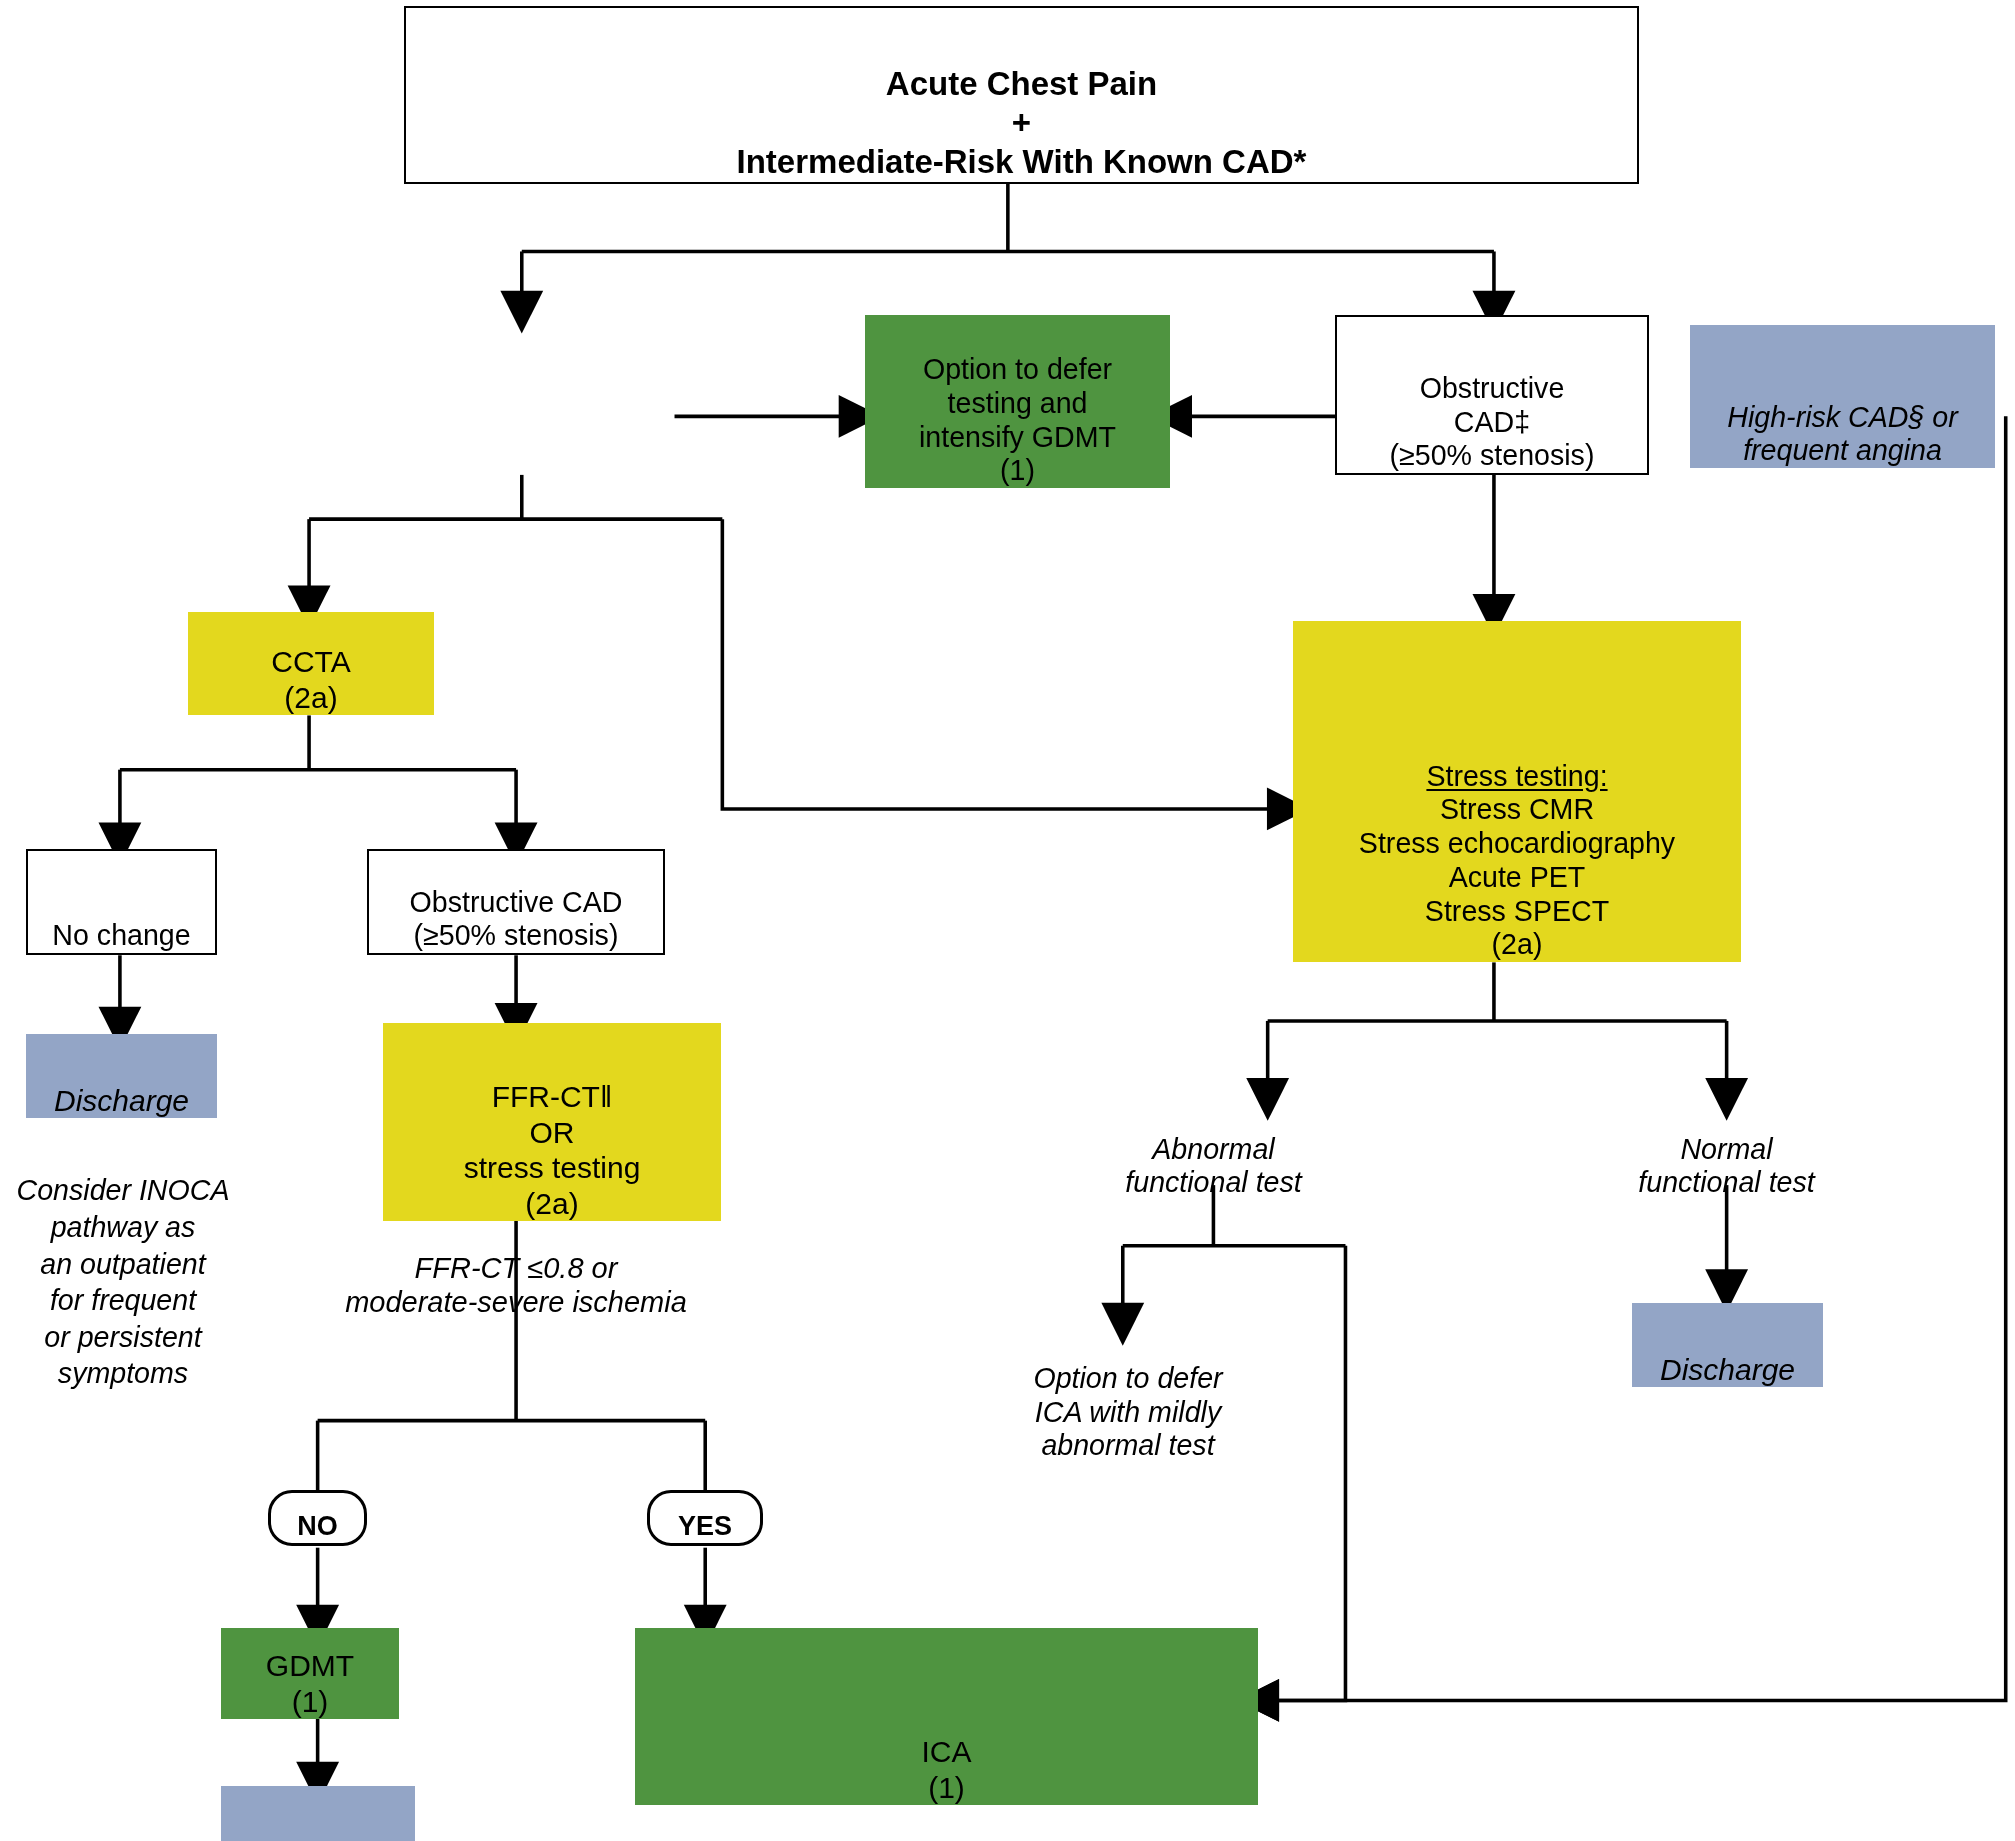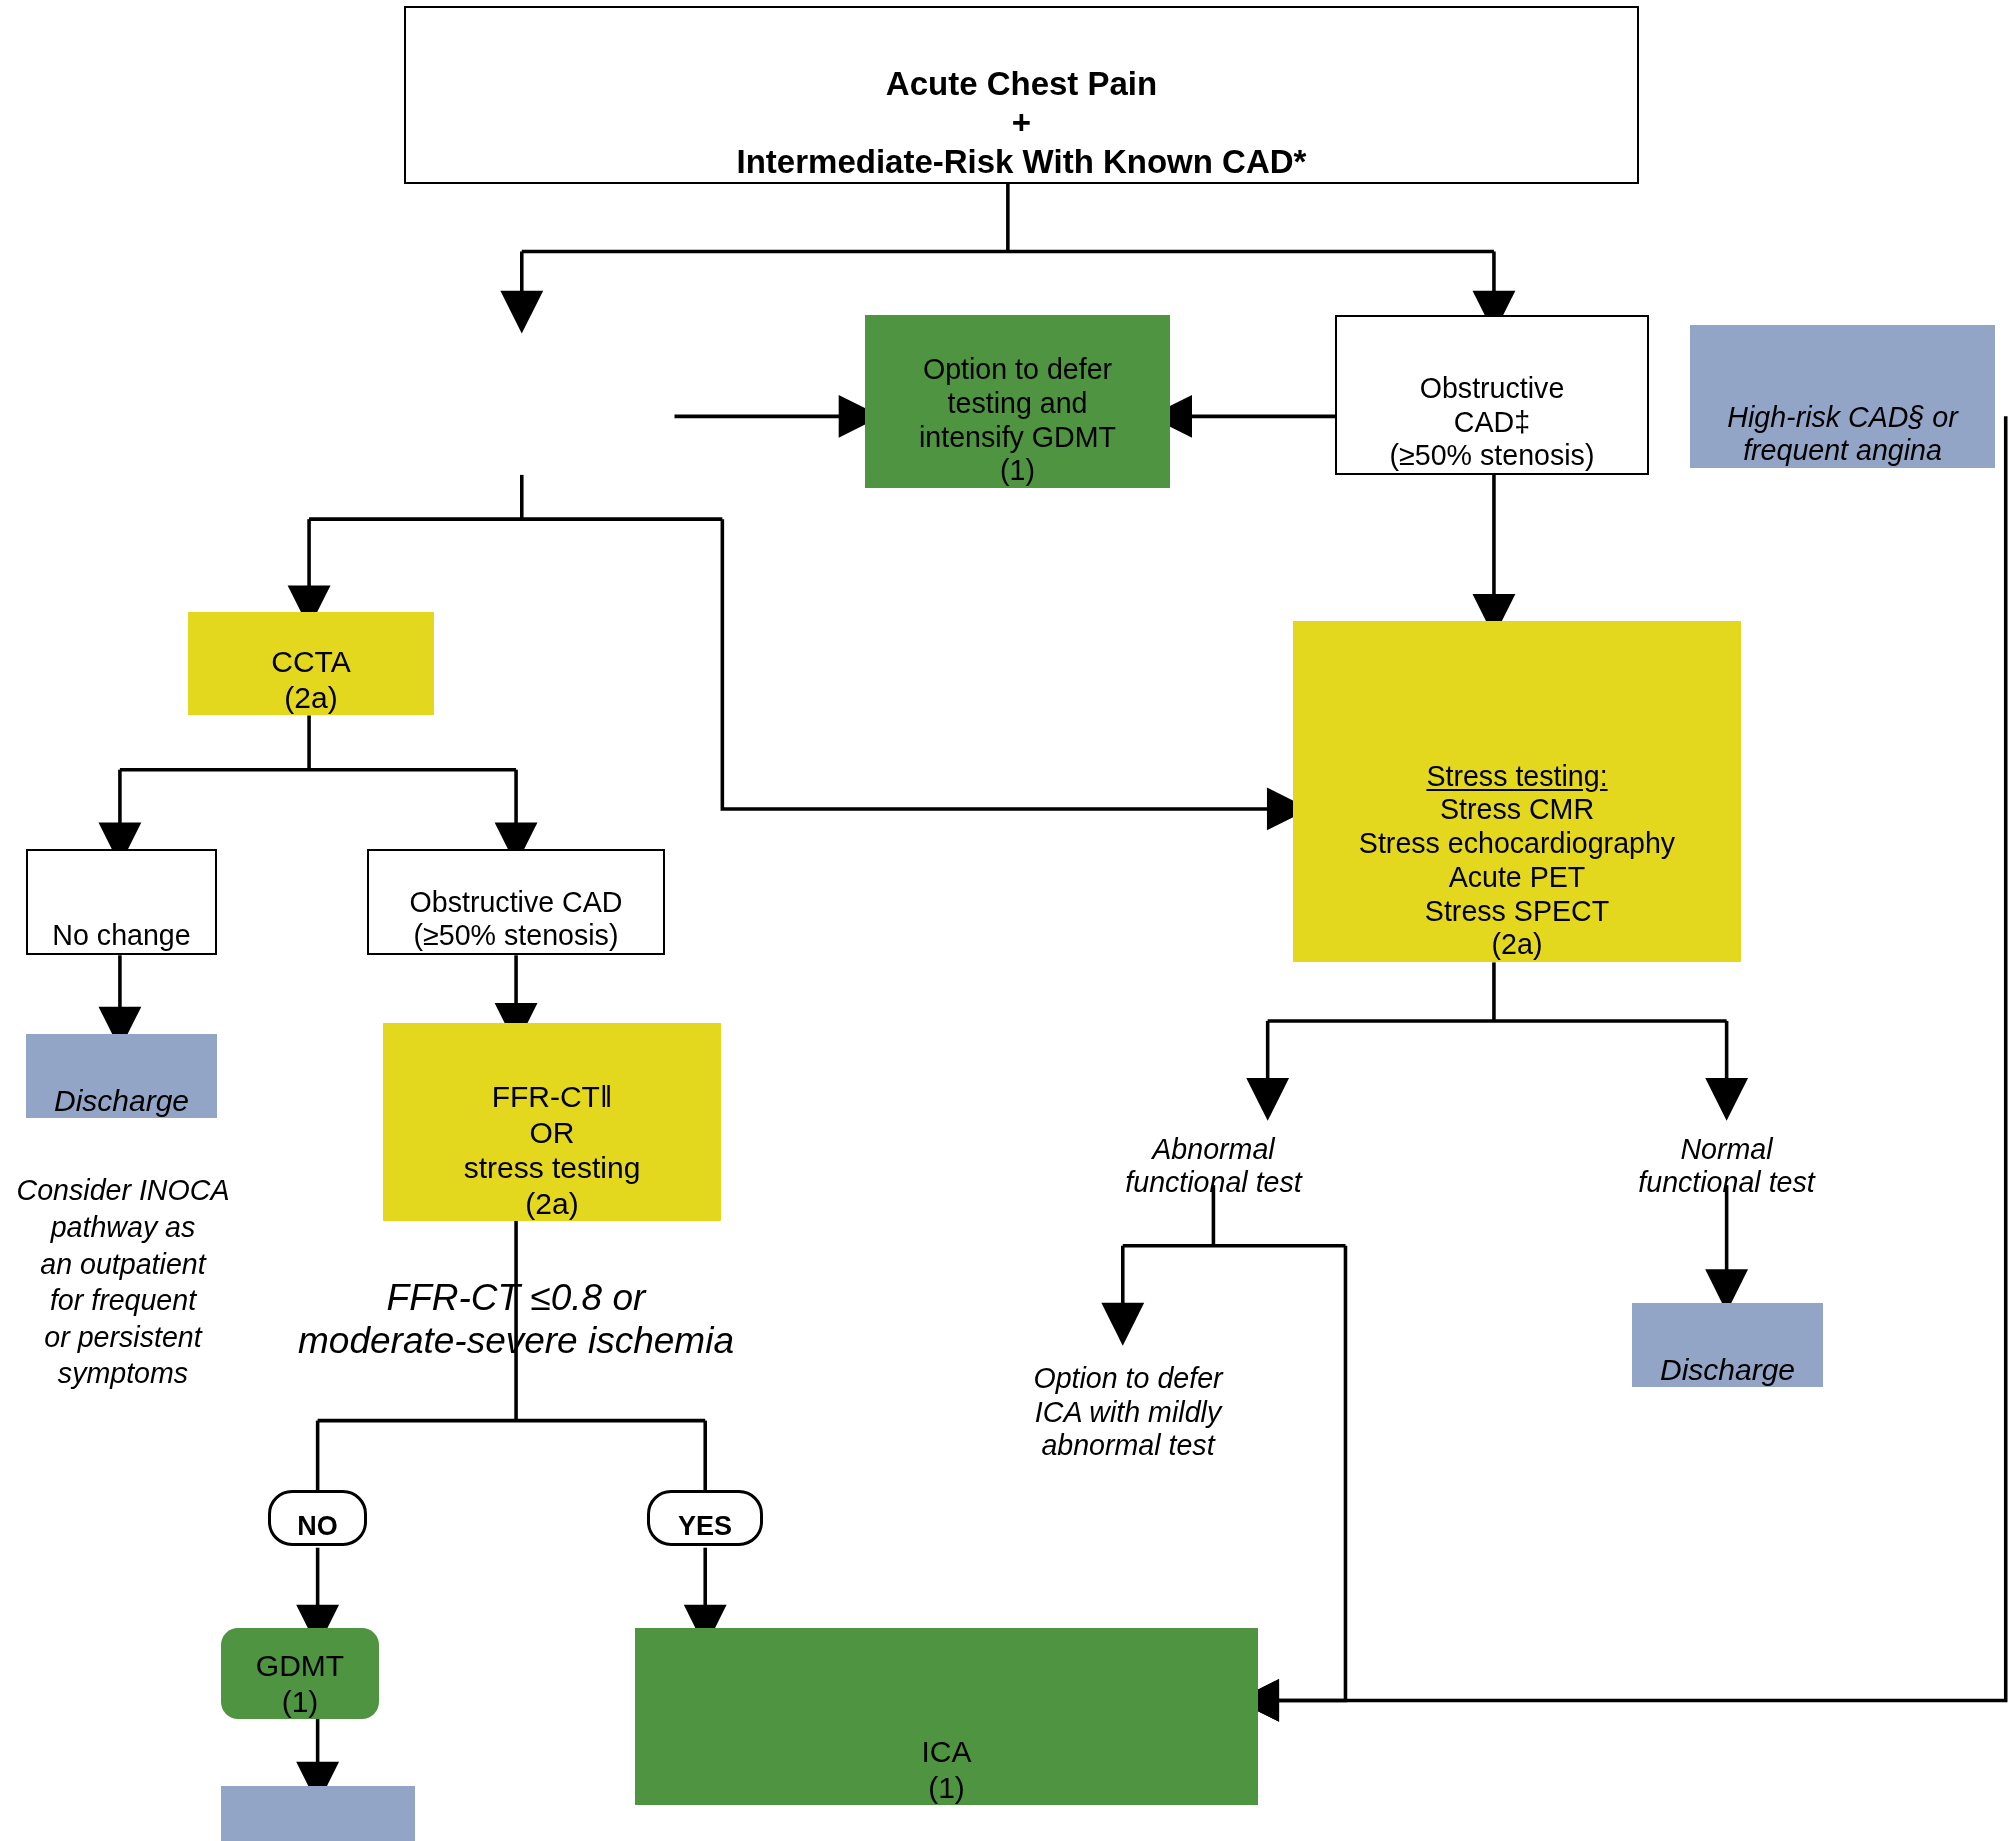--- a/index.html
+++ b/index.html
@@ -144,21 +144,21 @@
     <span class="ln ital">symptoms</span>
   </div>
 
   <div class="node n-yellow" style="left:347px;top:1023px;width:338px;height:198px;font-size:30px;margin-left:36px;">
     <span class="ln">FFR-CT‖</span>
     <span class="ln">OR</span>
     <span class="ln">stress testing</span>
     <span class="ln">(2a)</span>
   </div>
 
-  <div class="node n-plain" style="left:177px;top:1284px;width:678px;height:79px;font-size:37px;">
+  <div class="node n-plain" style="left:177px;top:1240px;width:678px;height:79px;font-size:29px;">
     <span class="ln ital">FFR-CT ≤0.8 or</span>
     <span class="ln ital">moderate-severe ischemia</span>
   </div>
 
   <div class="node n-plain" style="left:1060px;top:1121px;width:307px;height:79px;font-size:28.6px;">
     <span class="ln ital">Abnormal</span>
     <span class="ln ital">functional test</span>
   </div>
 
   <div class="node n-plain" style="left:1573px;top:1121px;width:307px;height:79px;font-size:28.6px;">
@@ -177,21 +177,21 @@
   </div>
 
   <div class="node n-pill" style="left:268px;top:1490px;width:99px;height:56px;font-size:27px;">
     <span class="ln bold">NO</span>
   </div>
 
   <div class="node n-pill" style="left:647px;top:1490px;width:116px;height:56px;font-size:27px;">
     <span class="ln bold">YES</span>
   </div>
 
-  <div class="node n-green" style="left:221px;top:1628px;width:158px;height:91px;font-size:30px;border-radius:17px;">
+  <div class="node n-green" style="left:221px;top:1628px;width:178px;height:91px;font-size:30px;">
     <span class="ln">GDMT</span>
     <span class="ln">(1)</span>
   </div>
 
   <div class="node n-blue" style="left:221px;top:1786px;width:194px;height:84px;font-size:30px;">
     <span class="ln ital">Discharge</span>
   </div>
 
   <div class="node n-green" style="left:635px;top:1628px;width:623px;height:177px;font-size:30px;">
     <span class="ln">ICA</span>

